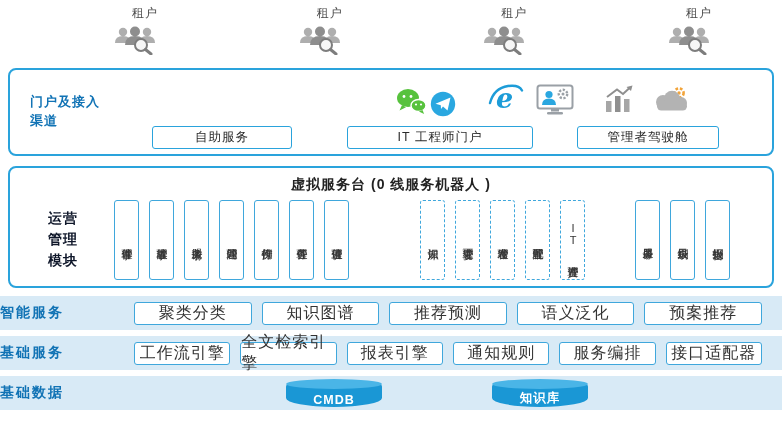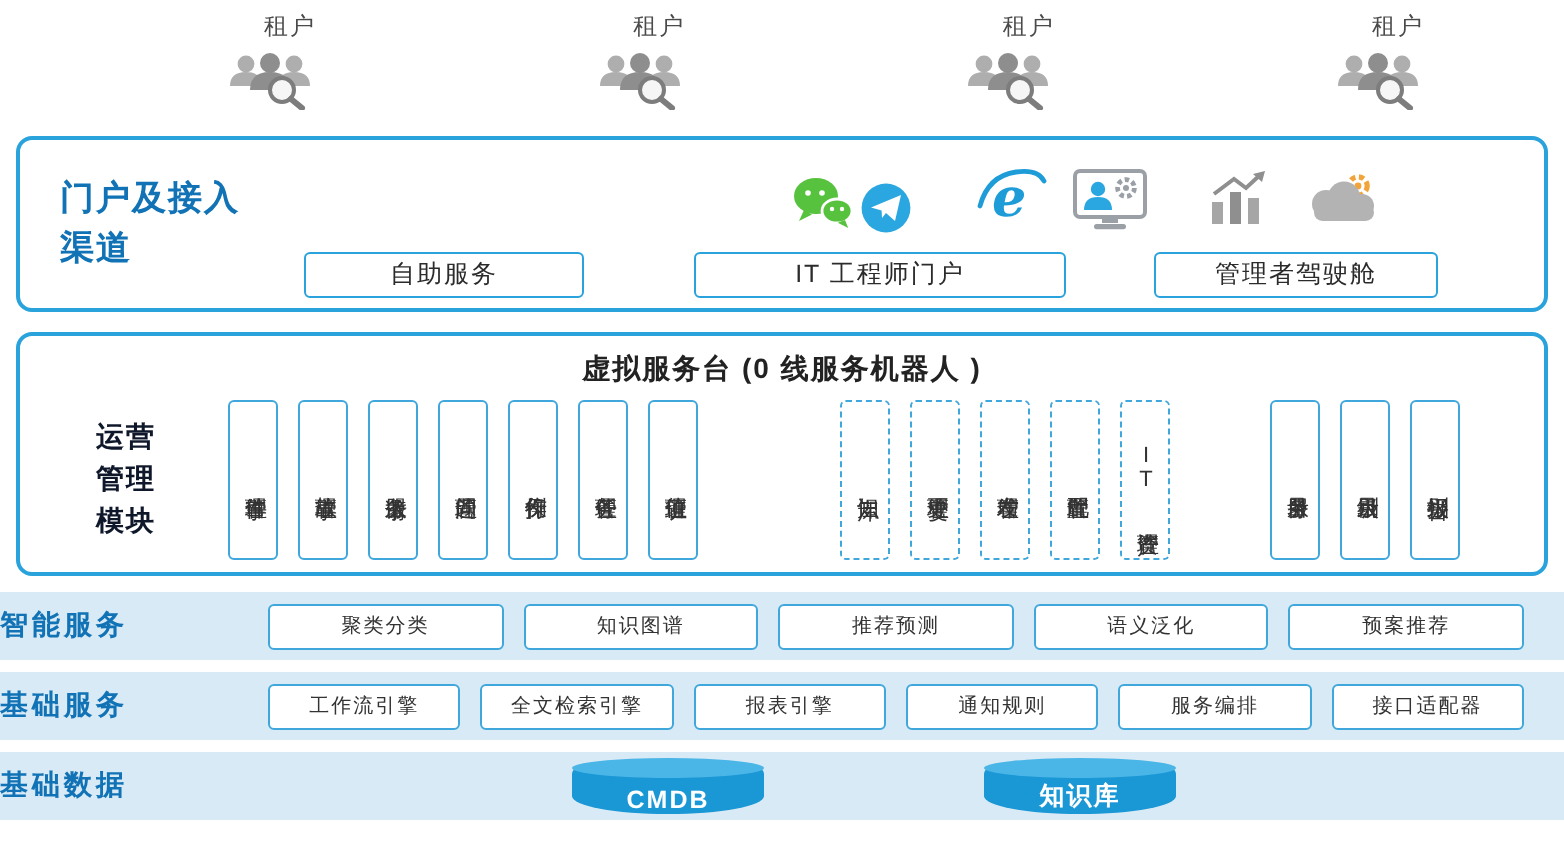--- a/index.html
+++ b/index.html
@@ -7,21 +7,21 @@
   body { font-family:"Liberation Sans","DejaVu Sans",sans-serif; }
   .page { position:relative; width:782px; height:426px; background:#fff; overflow:hidden; }
 
   
   .tenants { position:absolute; top:5px; left:0; right:0; display:flex; justify-content:space-between; padding:0 70px 0 86px; }
   .tenant { display:flex; flex-direction:column; align-items:flex-end; gap:2px; width:72px; }
   .tenant-label { font-size:12px; color:#4a4a4a; letter-spacing:1px; }
 
   
   .portal { position:absolute; top:68px; left:8px; width:766px; height:88px; border:2px solid #2aa3dc; border-radius:8px; background:#fff; }
-  .portal-title { position:absolute; left:20px; top:50%; transform:translateY(-50%); font-size:17px; font-weight:bold; color:#1173b5; white-space:pre-line; line-height:1.45; letter-spacing:1px; }
+  .portal-title { position:absolute; left:20px; top:50%; transform:translateY(-50%); font-size:13px; font-weight:bold; color:#1173b5; white-space:pre-line; line-height:1.45; letter-spacing:1px; }
   .picon { position:absolute; line-height:0; }
   .picon-wechat { left:386px; top:18px; }
   .picon-plane  { left:420px; top:21px; }
   .picon-ie     { left:478px; top:12px; }
   .picon-eng    { left:526px; top:14px; }
   .picon-chart  { left:592px; top:14px; }
   .picon-cloud  { left:642px; top:15px; }
   .pbox { position:absolute; top:56px; height:23px; background:#fff; border:1px solid #2aa3dc; border-radius:3px; display:flex; align-items:center; justify-content:center; font-size:12.5px; color:#2b2b2b; letter-spacing:1px; }
   .pbox-1 { left:142px; width:140px; }
   .pbox-2 { left:337px; width:186px; }
@@ -40,21 +40,21 @@
   .gap-a { margin-left:61px; }
   .gap-b { margin-left:40px; }
 
   
   .band { position:absolute; left:0; width:782px; height:34px; background:#d8eaf6; display:flex; align-items:center; }
   .band-intelligent { top:296px; }
   .band-basic      { top:336px; }
   .band-data       { top:376px; }
   .band-label { width:134px; font-size:14px; font-weight:bold; color:#1173b5; letter-spacing:2px; flex:none; }
   .band-items { flex:1; display:flex; gap:10px; align-items:center; padding-right:20px; }
-  .hbox { flex:1; height:23px; background:#fff; border:1px solid #3fa7dc; border-radius:3px; display:flex; align-items:center; justify-content:center; font-size:10px; color:#333; letter-spacing:1px; }
+  .hbox { flex:1; height:23px; background:#fff; border:1px solid #3fa7dc; border-radius:3px; display:flex; align-items:center; justify-content:center; font-size:16px; color:#333; letter-spacing:1px; }
 
   
   .data-items { flex:1; display:flex; align-items:center; }
   .cylinder { position:relative; width:96px; height:23px; background:#1a97d5; border-radius:3px 3px 48px 48px / 3px 3px 9px 9px;
               display:flex; align-items:flex-end; justify-content:center; color:#fff; font-size:12.5px; font-weight:bold; margin-top:5px; letter-spacing:1px; }
   .cylinder::before { content:""; position:absolute; top:-5px; left:0; width:96px; height:10px; background:#4ab5e7; border-radius:50%; }
   .cyl-1 { margin-left:152px; }
   .cyl-2 { margin-left:110px; }
   .cyl-text { position:relative; z-index:1; }
 </style>

